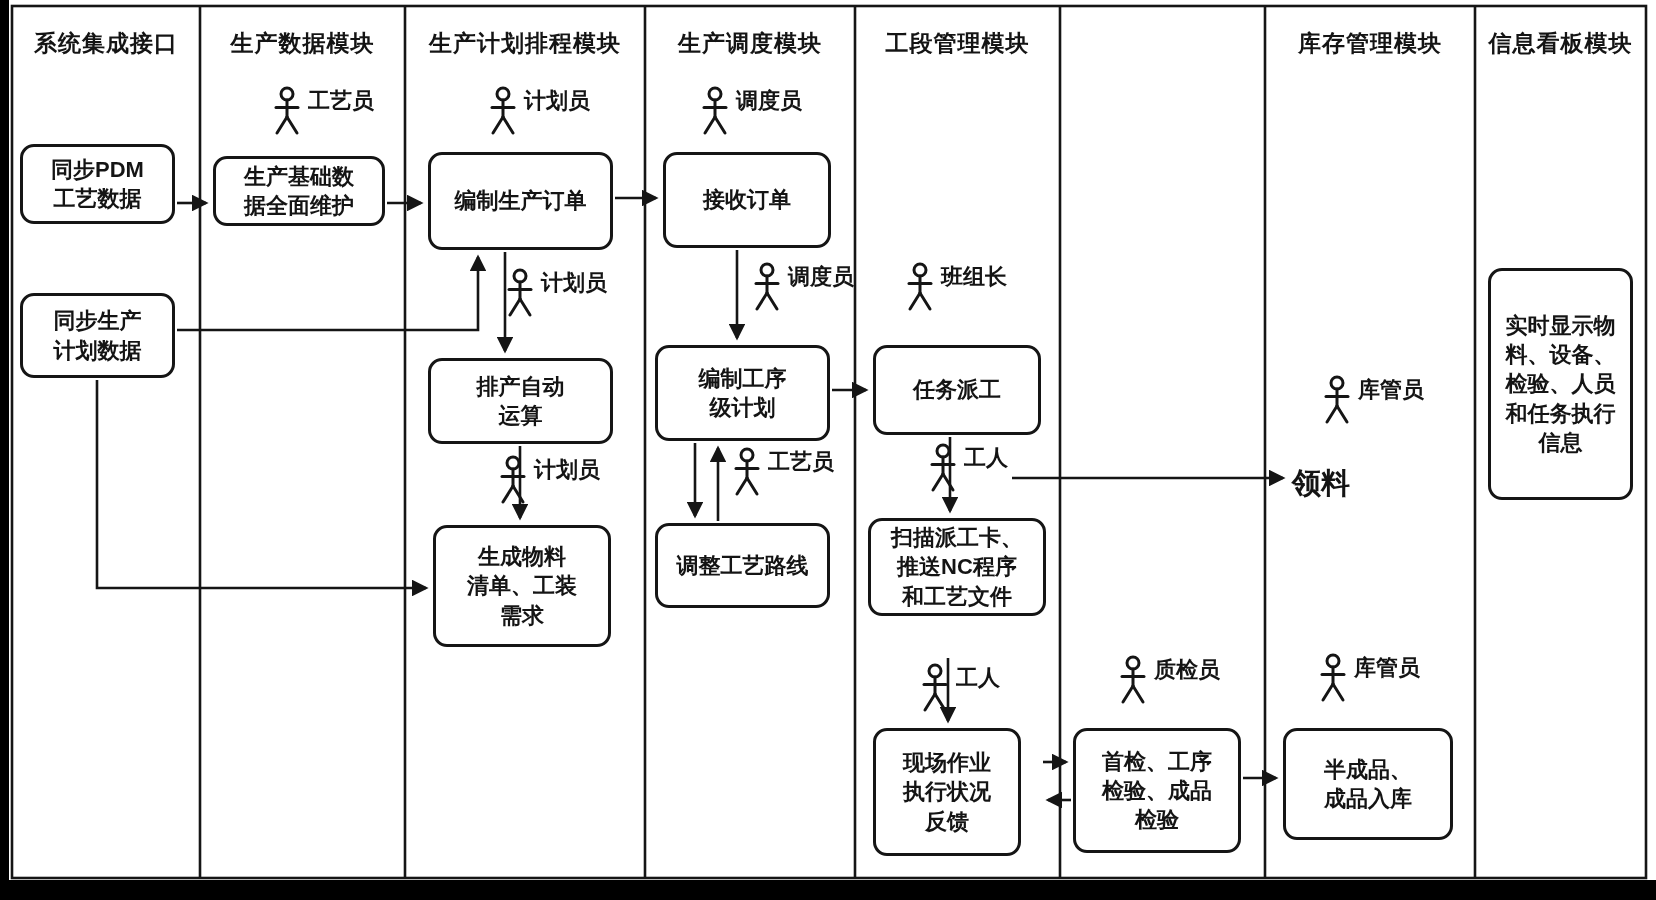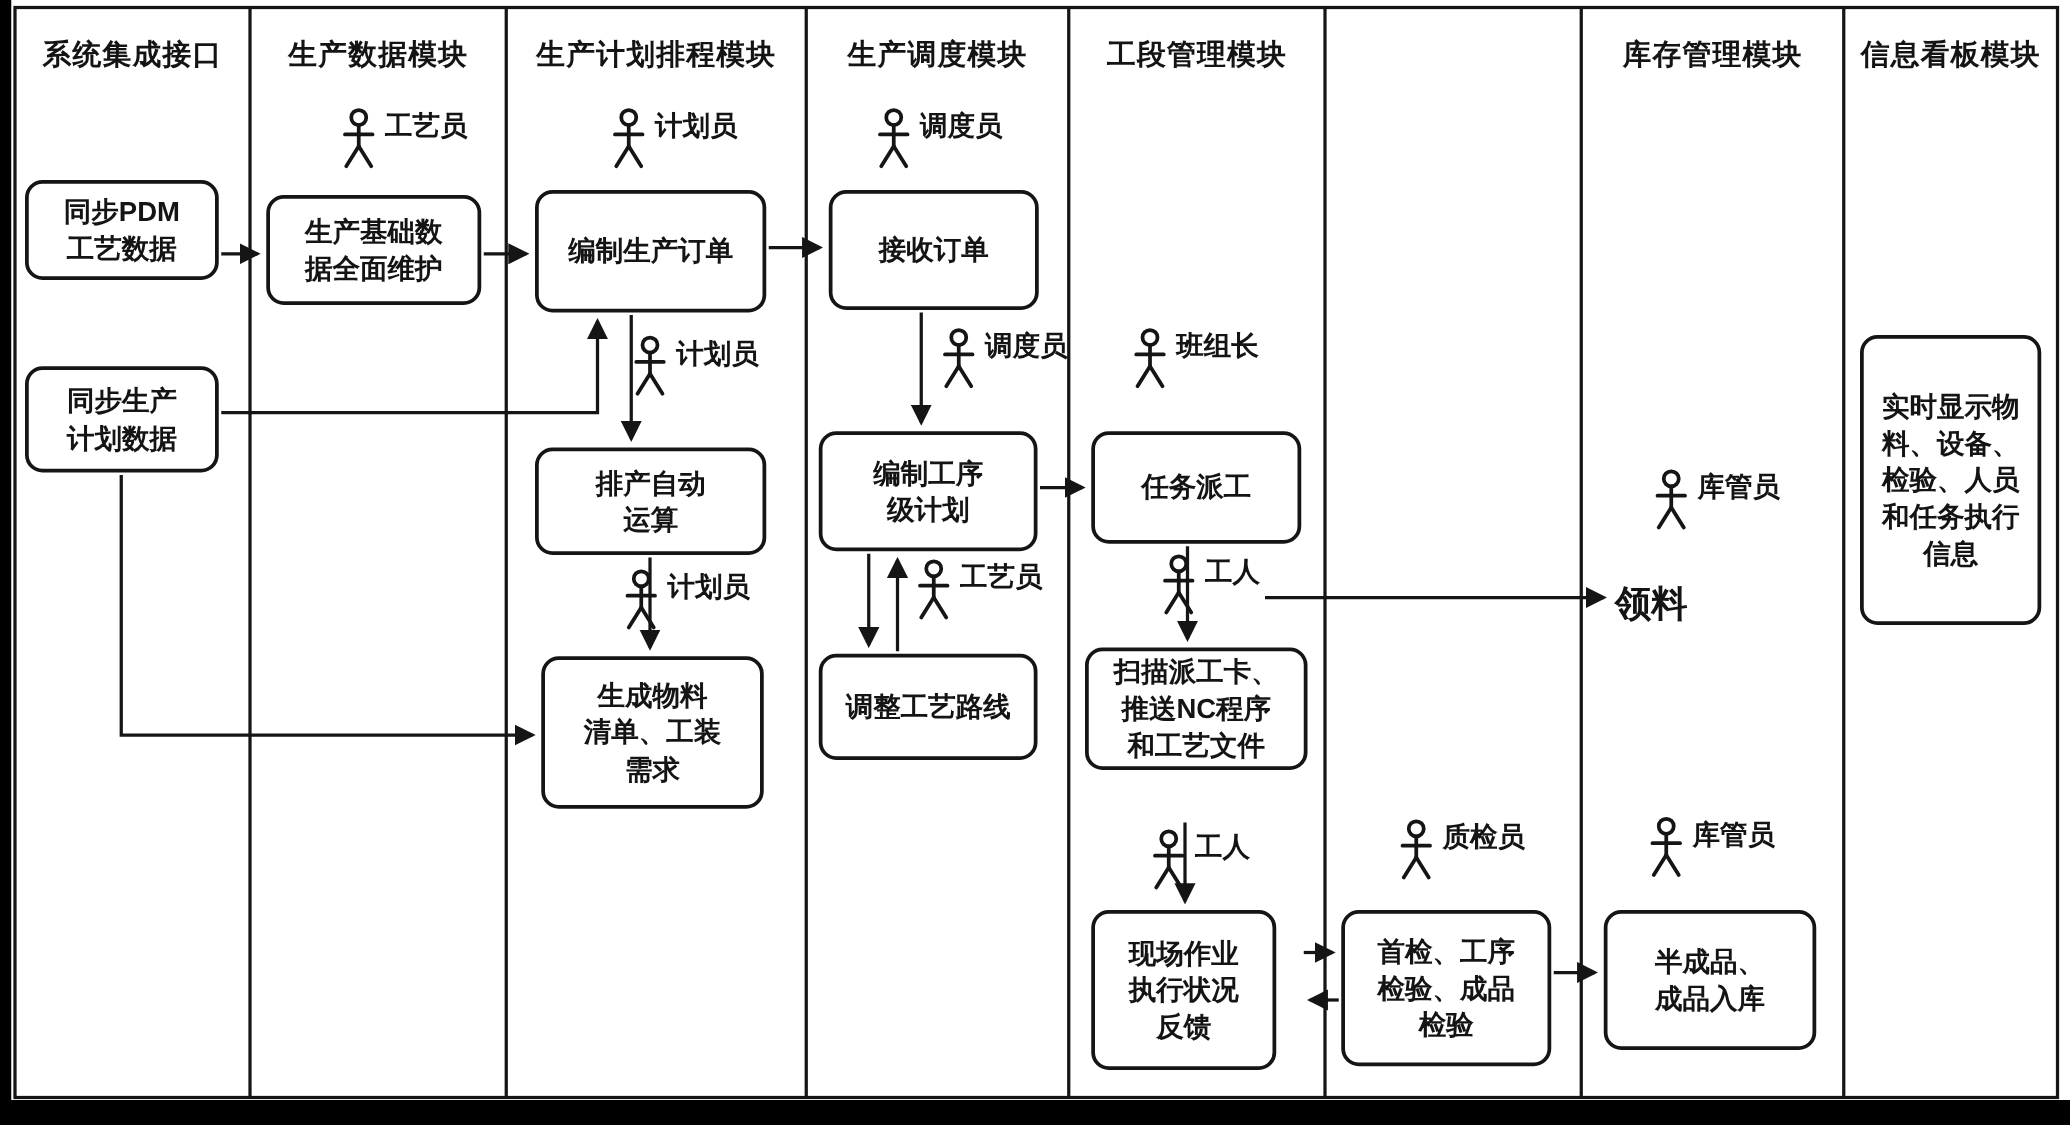--- a/index.html
+++ b/index.html
@@ -84,21 +84,21 @@
   <div class="hdr" style="left:405px;width:240px">生产计划排程模块</div>
   <div class="hdr" style="left:645px;width:210px">生产调度模块</div>
   <div class="hdr" style="left:855px;width:205px">工段管理模块</div>
   <div class="hdr" style="left:1265px;width:210px">库存管理模块</div>
   <div class="hdr" style="left:1475px;width:171px">信息看板模块</div>
 
   <div class="box" style="left:20px;top:144px;width:155px;height:80px">同步PDM
 工艺数据</div>
   <div class="box" style="left:20px;top:293px;width:155px;height:85px">同步生产
 计划数据</div>
-  <div class="box" style="left:213px;top:156px;width:172px;height:88px">生产基础数
+  <div class="box" style="left:213px;top:156px;width:172px;height:70px">生产基础数
 据全面维护</div>
   <div class="box" style="left:428px;top:152px;width:185px;height:98px">编制生产订单</div>
   <div class="box" style="left:428px;top:358px;width:185px;height:86px">排产自动
 运算</div>
   <div class="box" style="left:433px;top:525px;width:178px;height:122px">生成物料
 清单、工装
 需求</div>
   <div class="box" style="left:663px;top:152px;width:168px;height:96px">接收订单</div>
   <div class="box" style="left:655px;top:345px;width:175px;height:96px">编制工序
 级计划</div>

